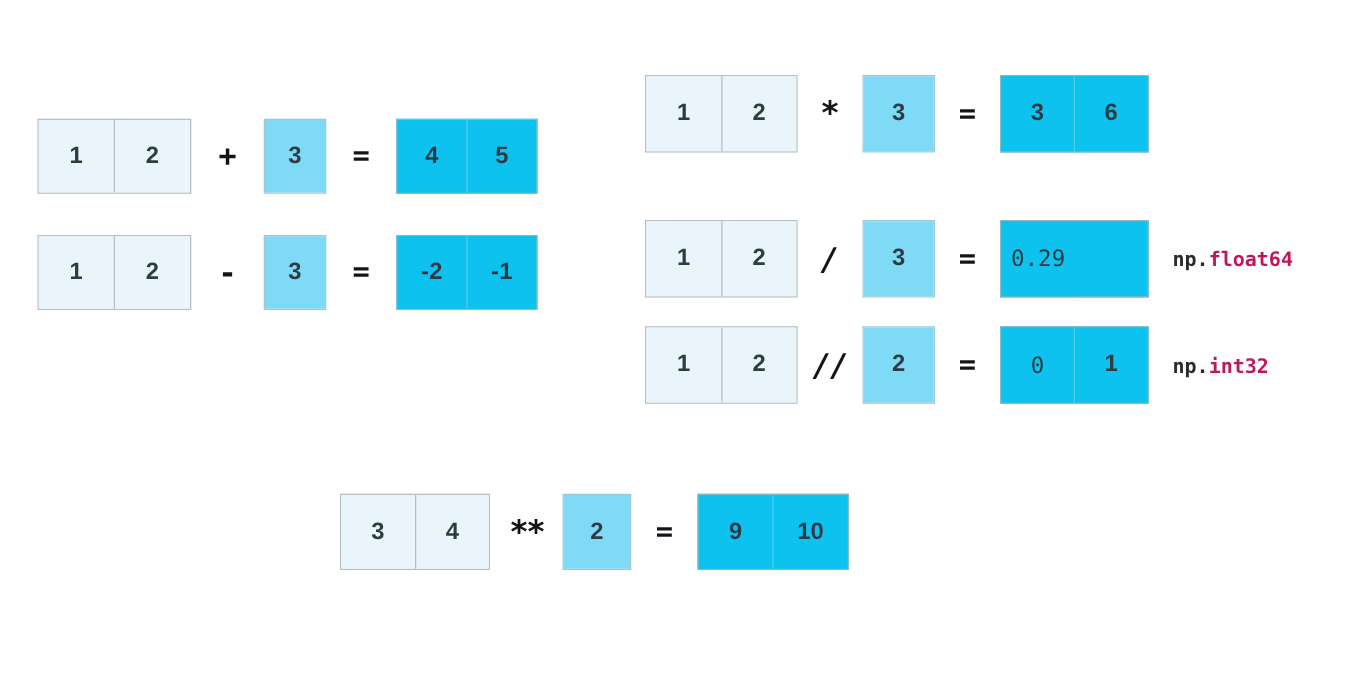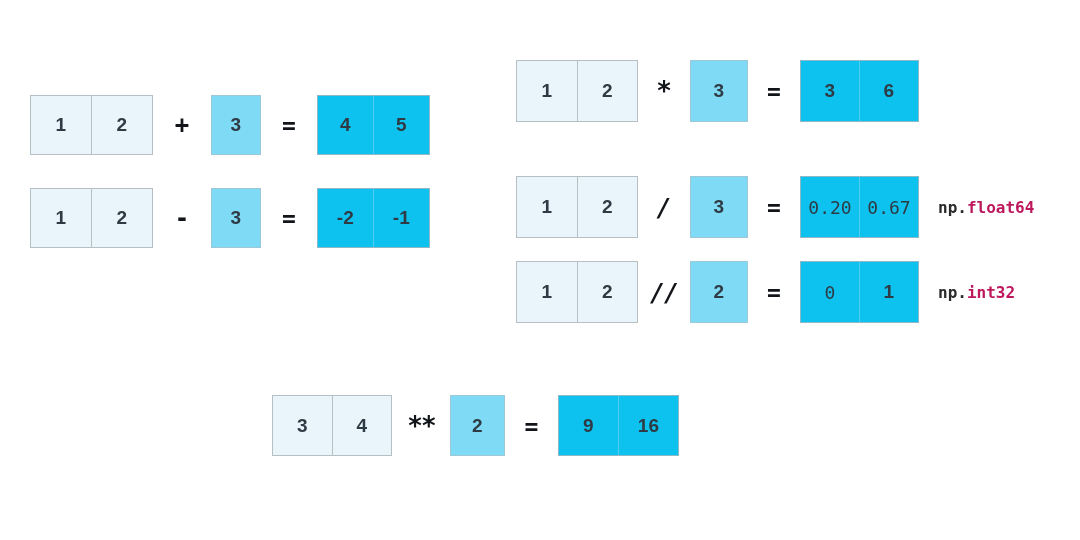--- a/index.html
+++ b/index.html
@@ -157,22 +157,21 @@
     <div class="box operand" style="width:122px; height:62px;">
       <div class="cell" style="width:61px;">1</div>
       <div class="cell" style="width:61px;">2</div>
     </div>
     <div class="op sym-div" style="width:52px; height:62px;">/</div>
     <div class="box scalar" style="width:58px; height:62px;">
       <div class="cell" style="width:58px;">3</div>
     </div>
     <div class="op sym-eq" style="width:52px; height:62px;">=</div>
     <div class="box result" style="width:119px; height:62px;">
-      <div class="cell mono" style="width:59px;">0.20</div>
-      <div class="cell mono" style="width:60px;">0.67</div>
+      <div class="cell mono" style="width:59px;">0.29</div>
     </div>
     <div class="dtype" style="height:62px; padding-left:19px;">
       <span>np.</span>
         <span class="accent">float64</span>
     </div>
   </div>
 
   <div class="eq-row" style="left:516px; top:261px;">
     <div class="box operand" style="width:122px; height:62px;">
       <div class="cell" style="width:61px;">1</div>
@@ -198,17 +197,17 @@
       <div class="cell" style="width:60px;">3</div>
       <div class="cell" style="width:60px;">4</div>
     </div>
     <div class="op sym-pow" style="width:58px; height:61px;">**</div>
     <div class="box scalar" style="width:55px; height:61px;">
       <div class="cell" style="width:55px;">2</div>
     </div>
     <div class="op sym-eq" style="width:53px; height:61px;">=</div>
     <div class="box result" style="width:121px; height:61px;">
       <div class="cell" style="width:60px;">9</div>
-      <div class="cell" style="width:61px;">16</div>
+      <div class="cell" style="width:61px;">10</div>
     </div>
   </div>
 
 </div>
 
 </body></html>

